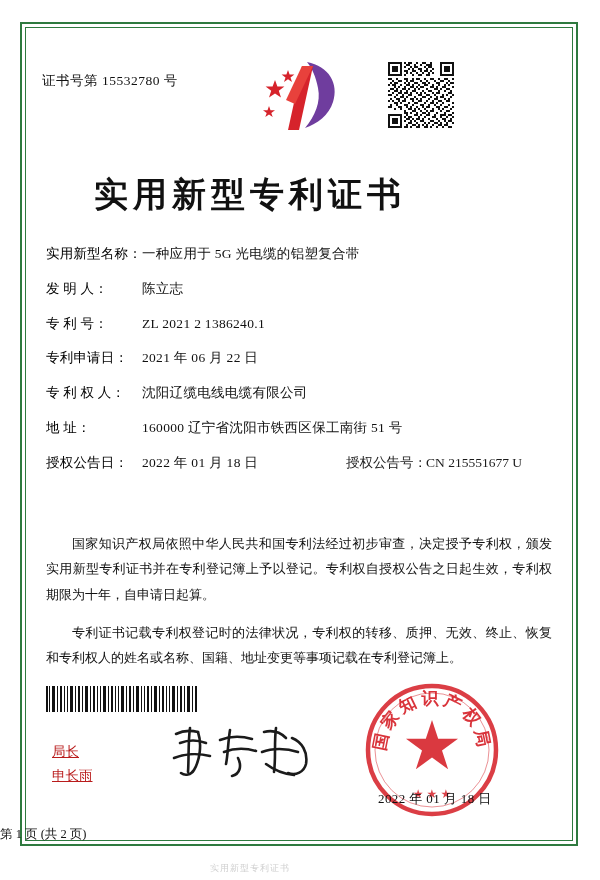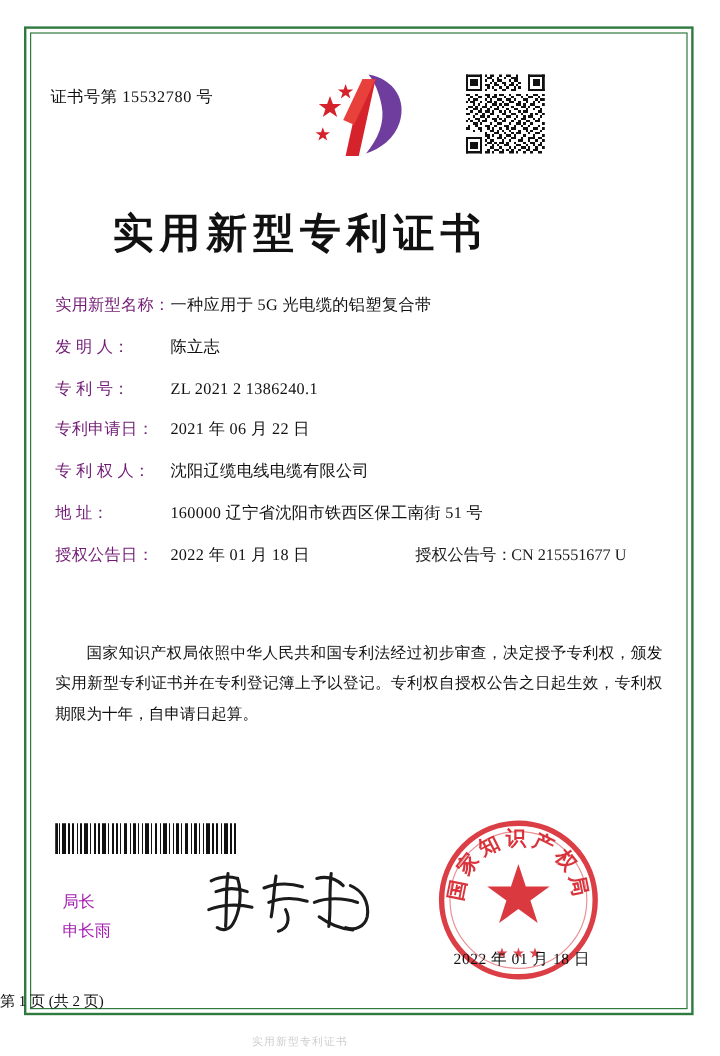--- a/index.html
+++ b/index.html
@@ -88,21 +88,21 @@
   }
   .frow {
     display: flex;
     align-items: baseline;
     margin-bottom: 14.5px;
     position: relative;
   }
   .flabel {
     width: 96px;
     flex: 0 0 96px;
-    color: #701a75;
+    color: #000000;
     letter-spacing: 0.2px;
     white-space: nowrap;
   }
   .flabel.spread {
     display: flex;
     justify-content: space-between;
   }
   .fvalue {
     color: #111;
     letter-spacing: 0.3px;
@@ -143,21 +143,22 @@
     height: 26px;
   }
 
   
   .sig-label {
     position: absolute;
     left: 52px;
     top: 740px;
     font-size: 13.5px;
     line-height: 1.75;
-    color: #a21caf;
+    color: #b91c1c;
+    text-decoration: underline;
   }
   .sig-script {
     position: absolute;
     left: 168px;
     top: 718px;
     width: 150px;
     height: 70px;
   }
 
   
@@ -534,20 +535,21 @@
       <span class="flabel">授权公告日：</span>
       <span class="fvalue">2022 年 01 月 18 日</span>
       <span class="second-label">授权公告号：</span>
       <span class="second-value">CN 215551677 U</span>
     </div>
 
   </div>
 
   <div class="paras">
     <p class="para">国家知识产权局依照中华人民共和国专利法经过初步审查，决定授予专利权，颁发实用新型专利证书并在专利登记簿上予以登记。专利权自授权公告之日起生效，专利权期限为十年，自申请日起算。</p>
+    <p class="para">专利证书记载专利权登记时的法律状况，专利权的转移、质押、无效、终止、恢复和专利权人的姓名或名称、国籍、地址变更等事项记载在专利登记簿上。</p>
   </div>
 
   <svg class="barcode" viewBox="0 0 152 26" shape-rendering="crispEdges">
     <g fill="#111111">
       <rect x="0" y="0" width="2" height="26"></rect>
         <rect x="3" y="0" width="1" height="26"></rect>
       <rect x="6" y="0" width="3" height="26"></rect>
         <rect x="11" y="0" width="1" height="26"></rect>
       <rect x="14" y="0" width="2" height="26"></rect>
         <rect x="18" y="0" width="1" height="26"></rect>

